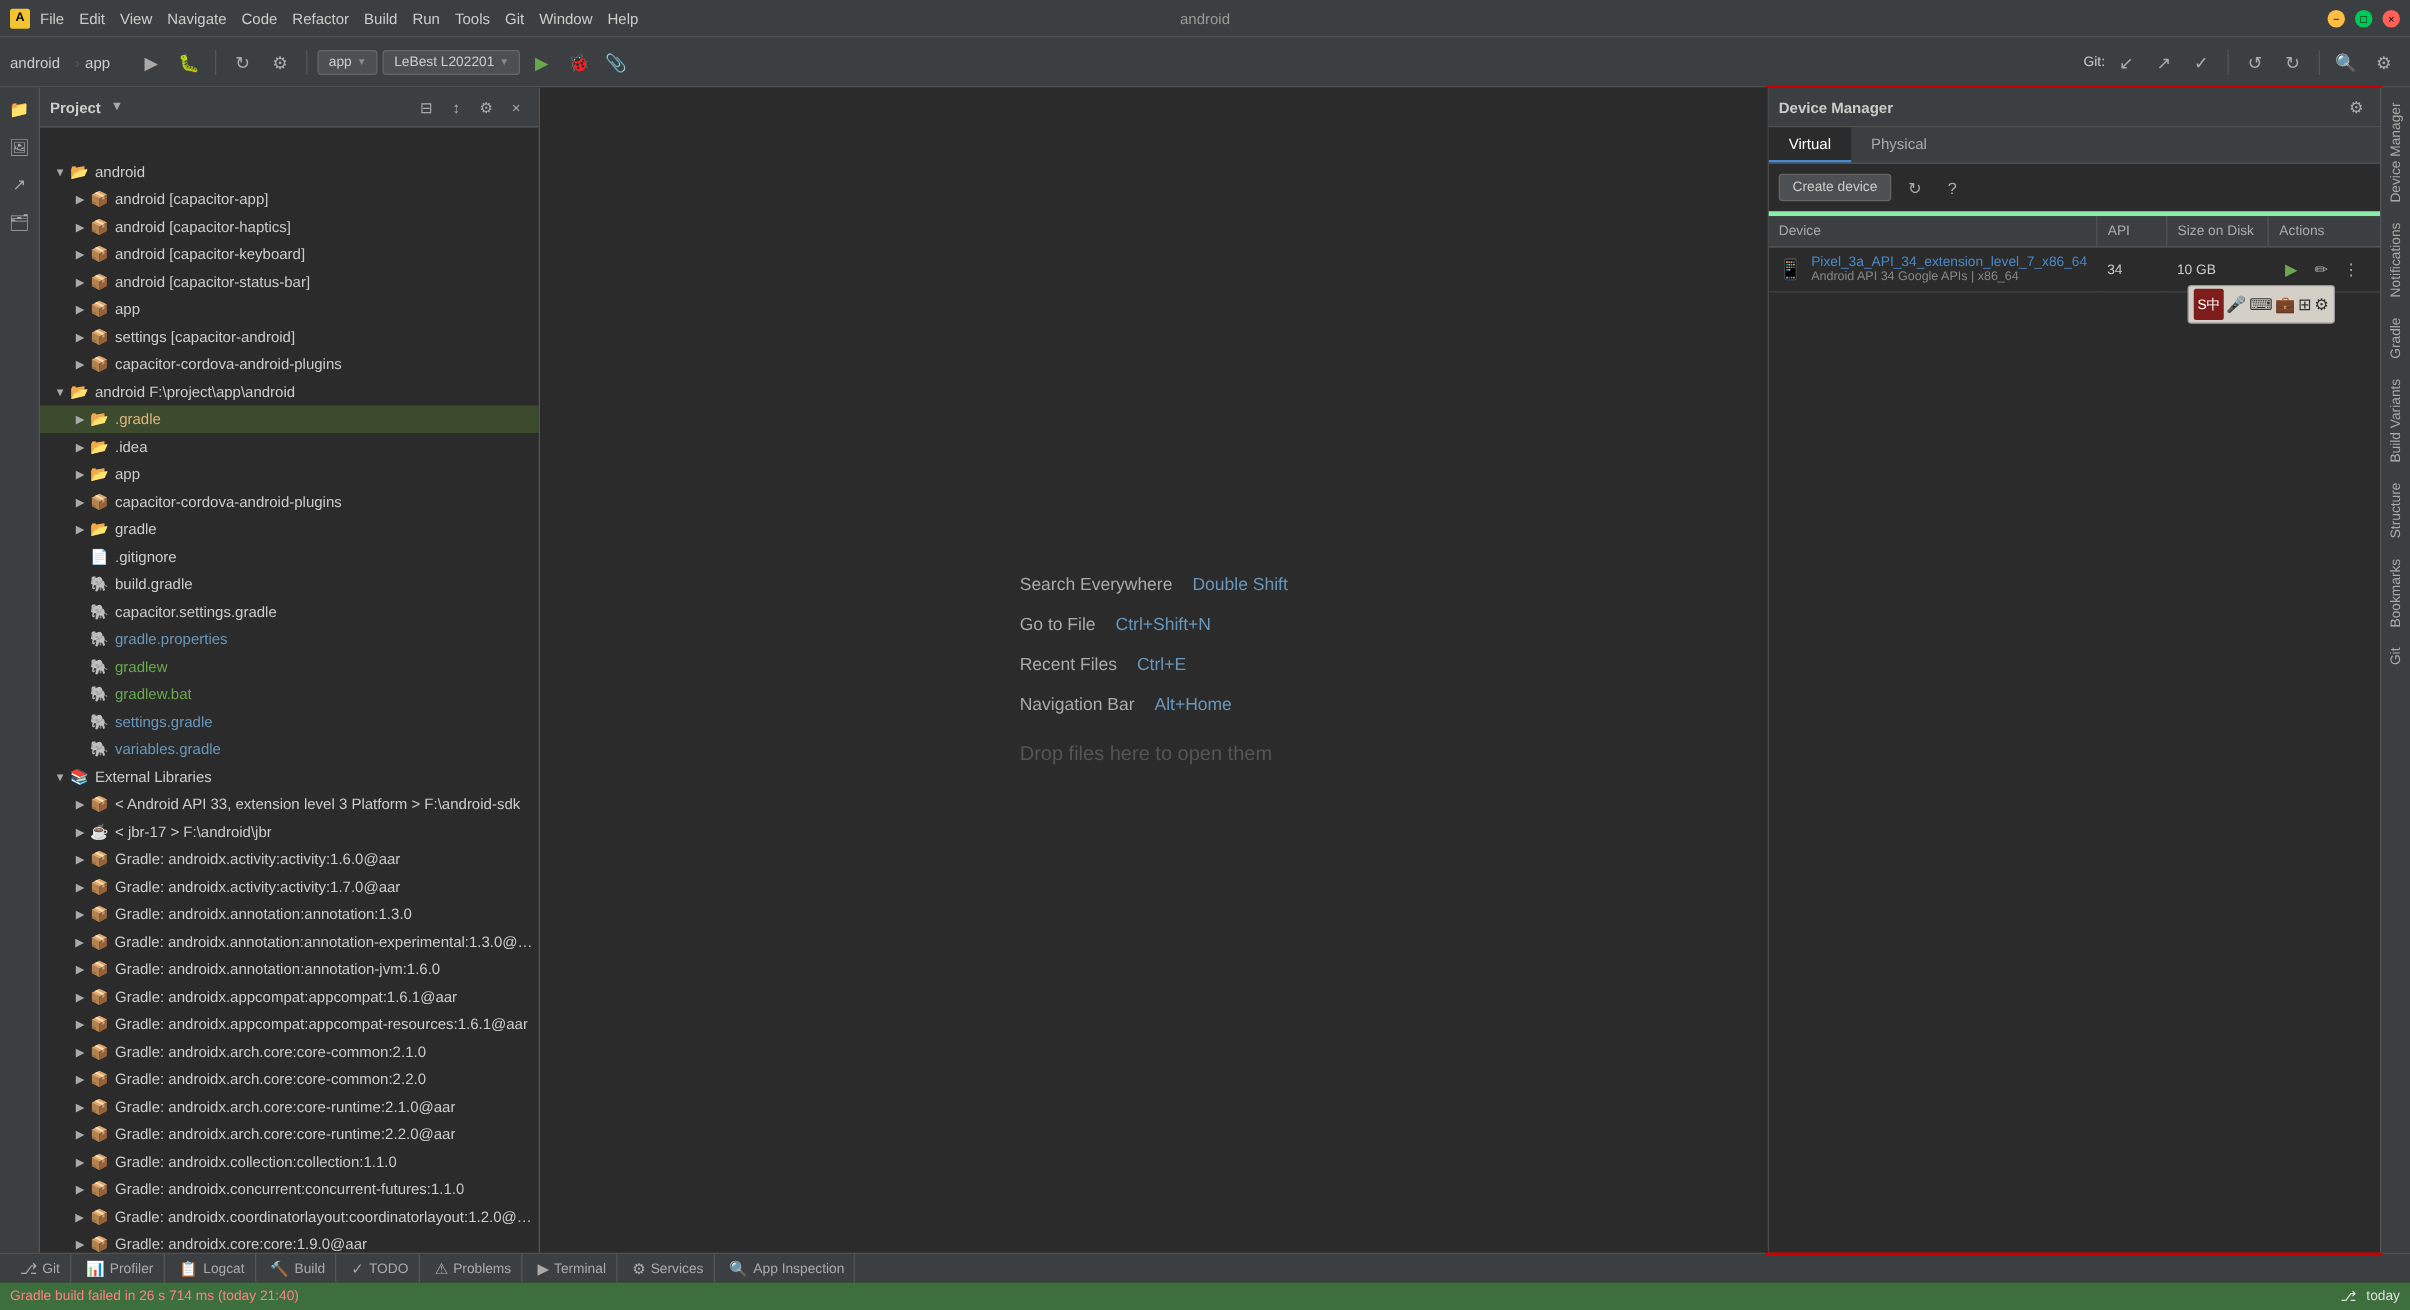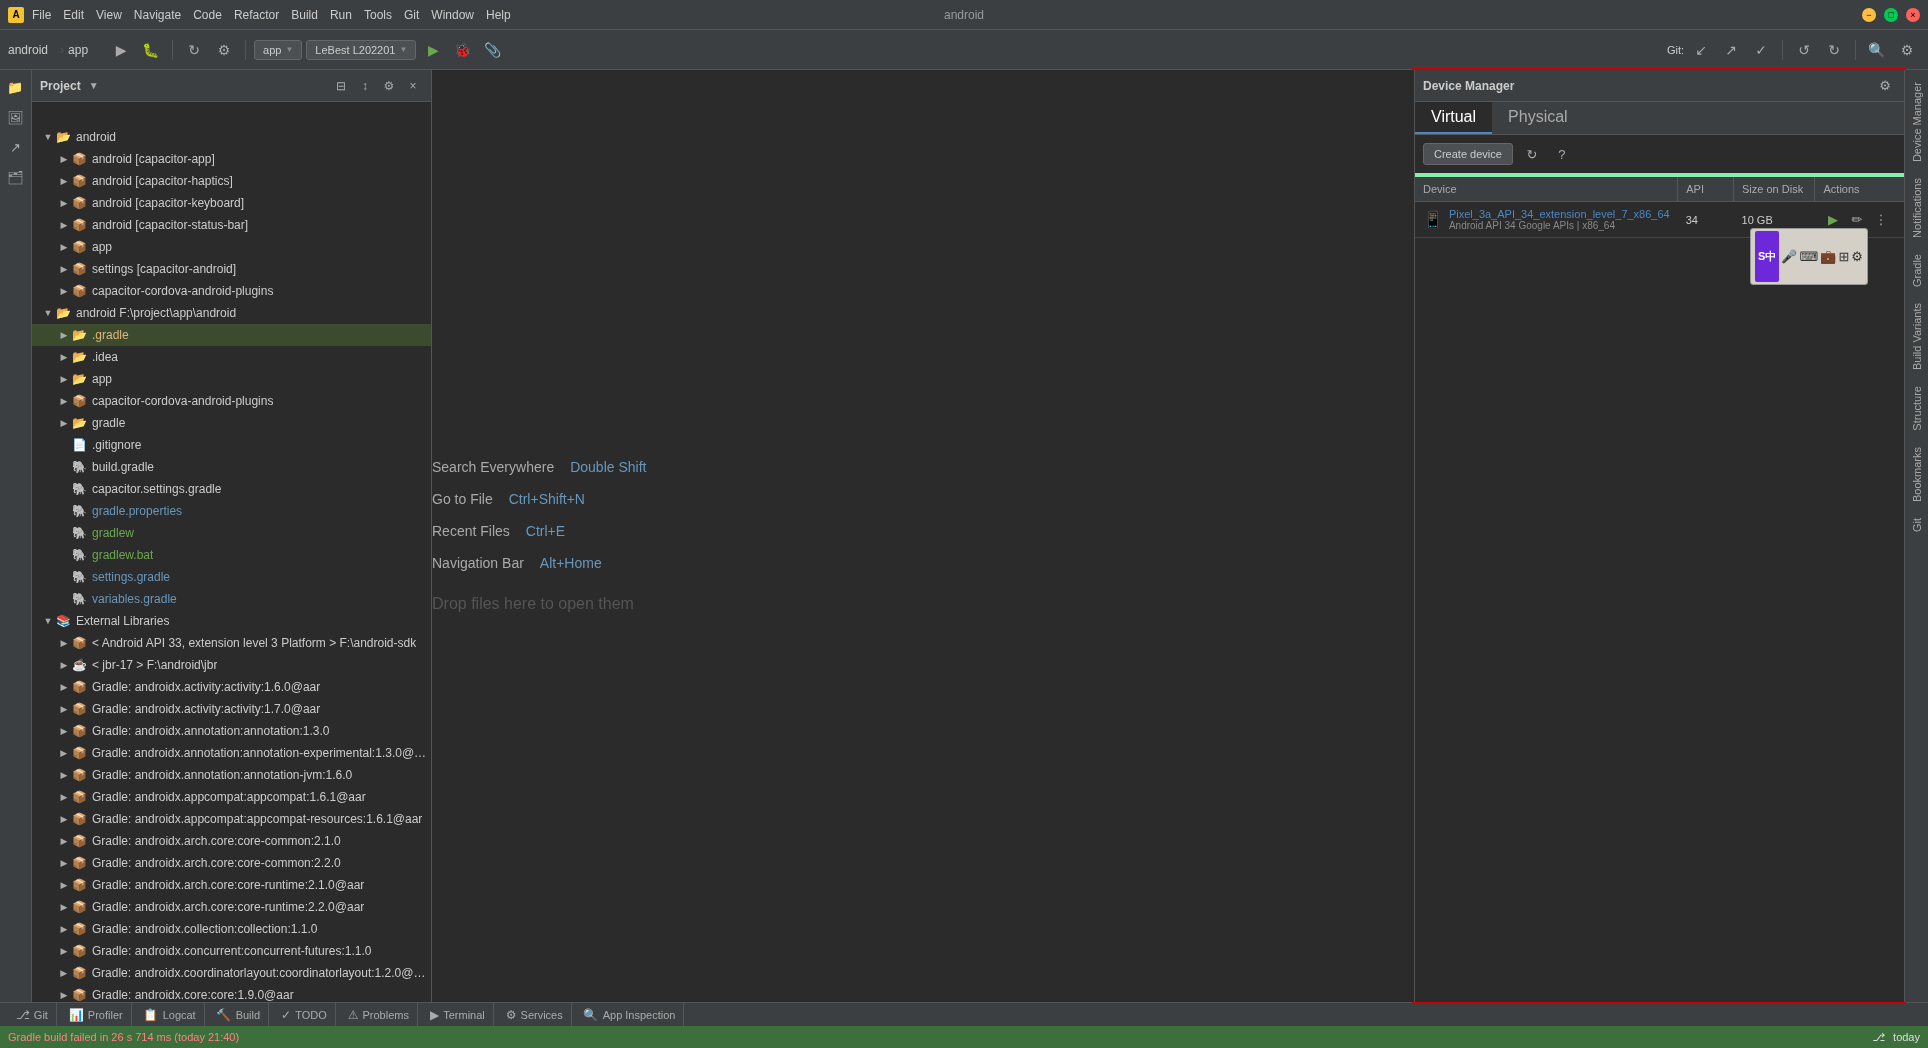--- a/index.html
+++ b/index.html
@@ -195,20 +195,21 @@
     .module-icon { color: #6897bb; }
     .gradle-icon { color: #51a85b; }
     .git-icon { color: #aaa; }
 
     
     #editor-area {
       flex: 1;
       background: #2b2b2b;
       display: flex;
       flex-direction: column;
+      align-items: center;
       justify-content: center;
       position: relative;
     }
     .editor-hints {
       display: flex;
       flex-direction: column;
       gap: 16px;
       text-align: left;
     }
     .hint-row {
@@ -238,21 +239,21 @@
       gap: 8px;
     }
     .dm-title { color: #ccc; font-size: 12px; font-weight: bold; flex: 1; }
     .dm-tabs {
       display: flex;
       border-bottom: 1px solid #555;
       background: #3c3f41;
     }
     .dm-tab {
       padding: 6px 16px;
-      font-size: 16px;
+      font-size: 12px;
       color: #aaa;
       cursor: pointer;
       border-bottom: 2px solid transparent;
     }
     .dm-tab.active {
       color: #fff;
       border-bottom: 2px solid #4a88c7;
       background: #2b2b2b;
     }
     .dm-actions {
@@ -387,25 +388,25 @@
       background: #d4d0c8;
       border: 1px solid #999;
       border-radius: 3px;
       display: flex;
       align-items: center;
       padding: 2px 4px;
       gap: 2px;
       z-index: 100;
     }
     .ime-s-icon {
-      background: #6d28d9;
+      background: #7f1d1d;
       color: #fff;
       font-size: 11px;
-      font-weight: bold;
-      padding: 18px 3px;
+      font-weight: normal;
+      padding: 5px 3px;
       border-radius: 2px;
     }
     .ime-icon {
       font-size: 13px;
       color: #333;
       cursor: pointer;
     }
 
     
     #file-tree::-webkit-scrollbar { width: 8px; }

